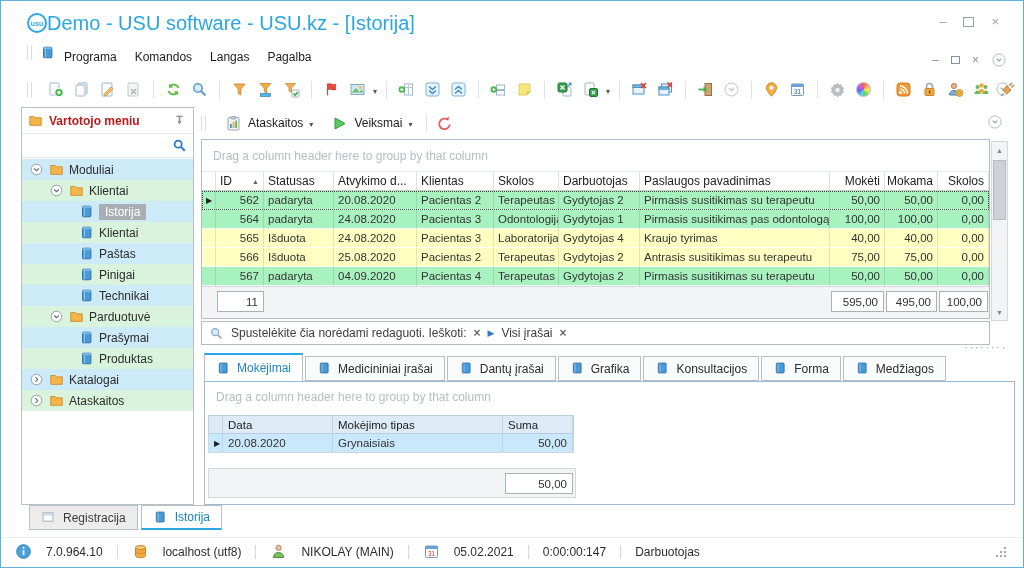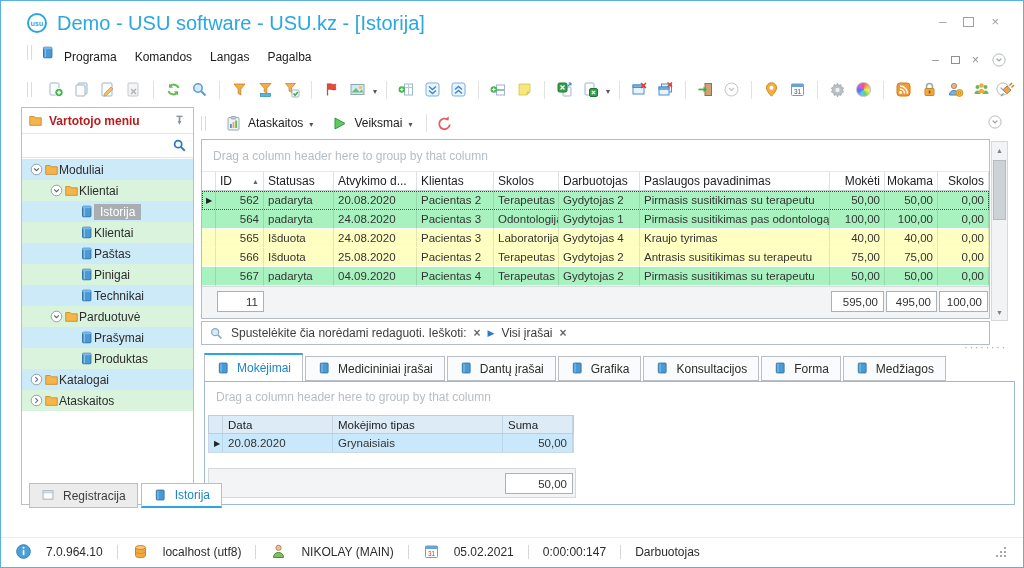--- a/index.html
+++ b/index.html
@@ -4,21 +4,21 @@
 <style>
   html,body{margin:0;padding:0;background:#fff}
   *,*::before,*::after{box-sizing:border-box}
   #window{position:relative;width:1024px;height:568px;border:1px solid #5cb1e3;background:#fff;
     font-family:"Liberation Sans",sans-serif;font-size:12px;color:#333;overflow:hidden}
 
   
   .titlebar{position:absolute;left:0;top:0;width:100%;height:44px;display:flex;align-items:center;padding-left:26px}
   .logo{width:20px;height:20px;border:2px solid #2aa7e1;border-radius:50%;display:flex;align-items:center;justify-content:center;
     color:#2aa7e1;font-size:7px;font-weight:700;flex:0 0 auto}
-  .title-text{margin-left:10px;font-size:20px;color:#2aa7e1;white-space:nowrap}
+  .title-text{margin-left:0;font-size:20px;color:#2aa7e1;white-space:nowrap}
   .tctrl{position:absolute;top:14px;right:24px;display:flex;align-items:center;gap:17px;color:#9aa0a6}
   .tbtn{font-size:13px;line-height:1}
   .maxbox{width:11px;height:10px;border:1px solid #9aa0a6;display:inline-block}
 
   
   .menubar{position:absolute;left:0;top:44px;width:100%;height:28px;display:flex;align-items:flex-start;padding-left:26px}
   .vgrip{width:5px;height:15px;border-left:1px solid #dcdcdc;border-right:1px solid #dcdcdc;margin-right:8px;flex:0 0 auto}
   .menu-item{padding:5px 9px;color:#1c1c1c;white-space:nowrap}
   .mdi-ctrl{position:absolute;right:16px;top:51px;display:flex;align-items:center;gap:12px;color:#8a9096}
   .smax{width:9px;height:8px;border:1px solid #8a9096;display:inline-block}
@@ -34,21 +34,21 @@
     background:conic-gradient(#f25c5c,#f2b05c,#f2ef5c,#6cd65c,#5cc8f2,#5c6cf2,#c85cf2,#f25c5c);border:1px solid #bbb}
   .cb-tool{position:absolute;right:12px;top:80px}
 
   
   .sidebar{position:absolute;left:20px;top:106px;width:173px;height:398px;border:1px solid #b9bfc5;background:#fff}
   .sb-head{height:26px;display:flex;align-items:center;padding:0 6px;border-bottom:1px solid #e4e8ea;color:#b91c1c;font-weight:700}
   .sb-title{flex:1;margin-left:6px}
   .sb-search{height:24px;display:flex;align-items:center;border-bottom:1px solid #e4e8ea;padding:0 6px;gap:4px}
   .sb-search input{flex:1;border:none;outline:none;height:18px;font:inherit;min-width:0}
   .tree{position:absolute;left:0;top:51px;right:0}
-  .ti{height:21px;display:flex;align-items:center;color:#2c2c2c;white-space:nowrap}
+  .ti{height:21px;display:flex;align-items:center;gap:5px;color:#2c2c2c;white-space:nowrap}
   .ti:nth-child(odd){background:#cdeaf8}
   .ti:nth-child(even){background:#d9f3dd}
   .lv0{padding-left:7px}.lv1{padding-left:27px}.lv2{padding-left:57px}
   .sel-label{background:#a9aeb2;color:#fff;padding:1px 6px}
   .tico{width:15px;height:15px;display:inline-flex;flex:0 0 auto}
   .tico svg{width:15px;height:15px}
 
   
   .act-toolbar{position:absolute;left:200px;top:109px;height:26px;display:flex;align-items:center;gap:3px}
   .act-btn{display:flex;align-items:center;gap:6px;padding:2px 7px;color:#1c1c1c}
@@ -104,21 +104,21 @@
   .pfbox{position:absolute;left:296px;top:4px;width:68px;height:21px;background:#fff;border:1px solid #aab2b8;
     display:flex;align-items:center;justify-content:flex-end;padding:0 5px;font-size:11.5px}
 
   
   .vscroll{position:absolute;left:990px;top:140px;width:17px;height:180px;background:#f2f3f4;border:1px solid #d5d9dc}
   .vs-btn{position:absolute;left:0;width:15px;height:16px;display:flex;align-items:center;justify-content:center;color:#7a8086;font-size:7px}
   .vs-up{top:0}.vs-down{bottom:0}
   .vs-thumb{position:absolute;left:1px;top:18px;width:13px;height:60px;background:#cdd2d6;border:1px solid #b5bbc0}
 
   
-  .doc-tabs{position:absolute;left:28px;top:482px;display:flex;gap:3px;align-items:flex-start}
+  .doc-tabs{position:absolute;left:28px;top:504px;display:flex;gap:3px;align-items:flex-start}
   .dtab{display:flex;align-items:center;gap:7px;height:25px;padding:0 11px;border:1px solid #b9bfc5;background:#ececec;color:#3c3c3c}
   .dtab.active{background:#fff;border-bottom:2px solid #2aa7e1;color:#1b85c8}
   .dtab .tico svg{width:14px;height:14px}
 
   
   .statusbar{position:absolute;left:0;top:536px;width:100%;height:28px;display:flex;align-items:center;
     padding:0 14px;gap:14px;color:#2c2c2c;border-top:1px solid #ececec;background:#fff}
   .ssep{width:1px;height:14px;background:#d6d6d6;flex:0 0 auto}
   .sico{width:17px;height:17px;display:inline-flex;flex:0 0 auto}
   .sico svg{width:17px;height:17px}

